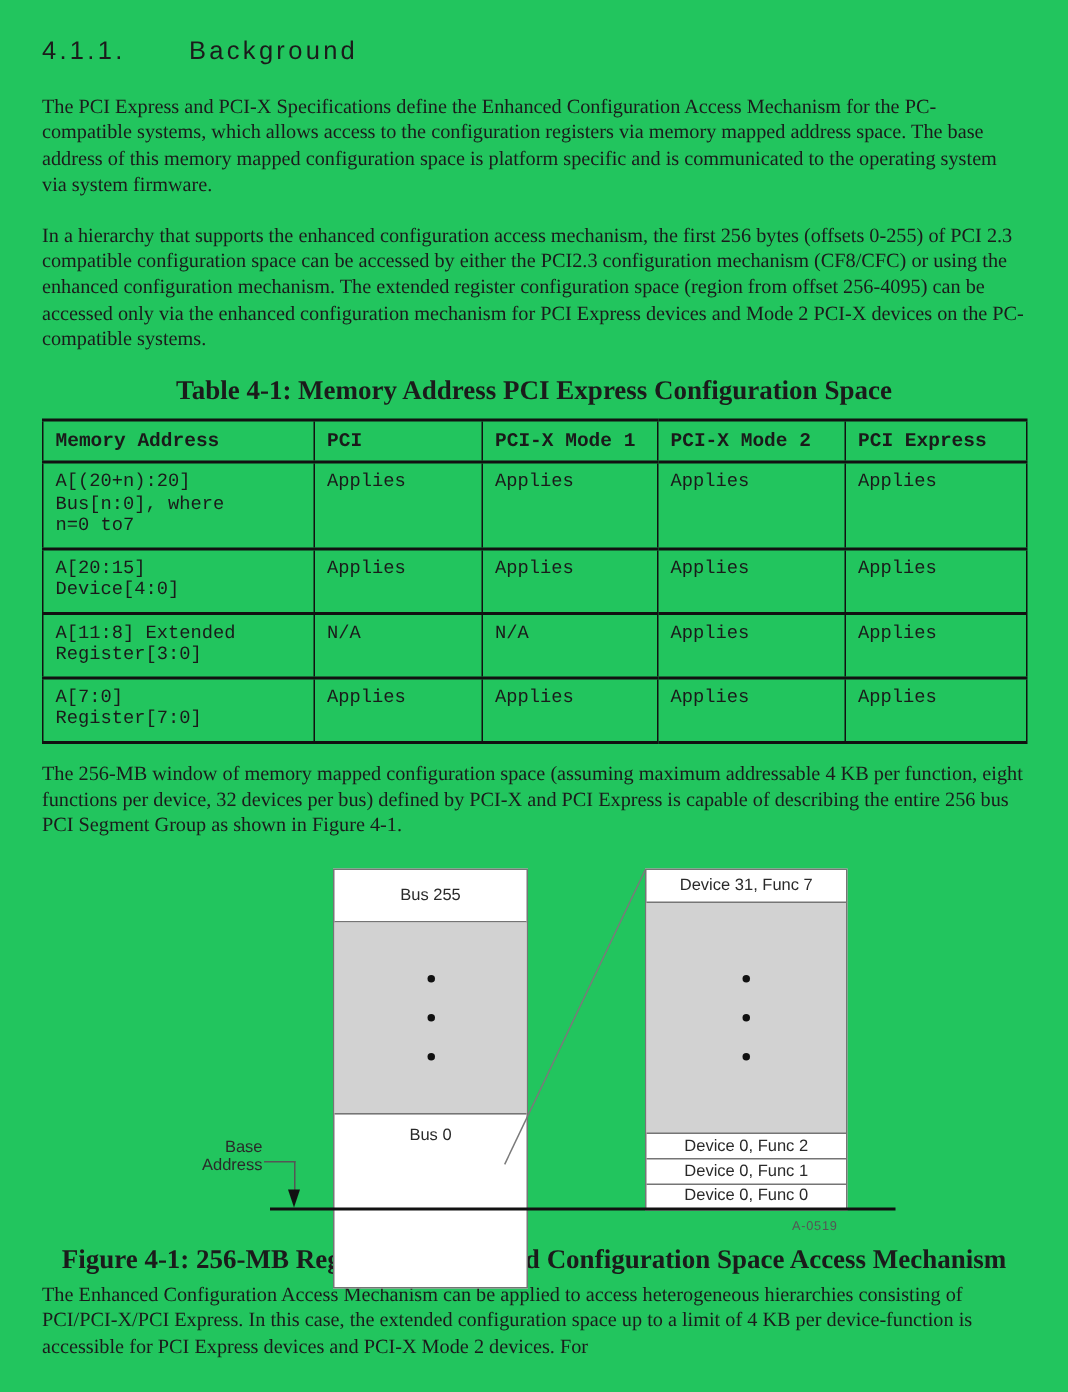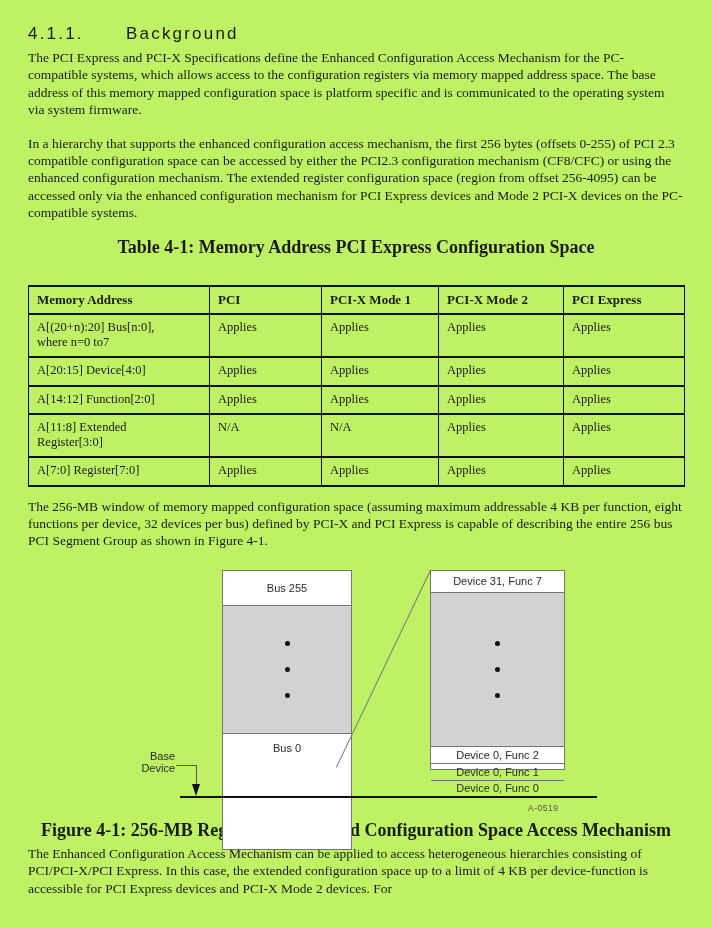--- a/index.html
+++ b/index.html
@@ -1,19 +1,19 @@
 <!DOCTYPE html>
 <html><head>
 <meta charset="utf-8">
 <style>
   html,body{margin:0;padding:0;background:#ffffff;}
   .page{
     position:relative;
     width:712px;height:928px;
-    background:#bef264;
+    background:#22c55e;
     box-sizing:border-box;
     padding:24px 28px 0 28px;
     font-family:"Liberation Serif", serif;
     color:#1b1b1b;
     overflow:hidden;
   }
   
   .heading{
     margin:0;
     font-family:"Liberation Sans", sans-serif;
@@ -25,42 +25,42 @@
   }
   .sec-num{display:inline-block;width:98px;}
   
   .body{
     margin:0;
     width:656px;
     font-size:13.5px;
     line-height:17.4px;
     color:#1b1b1b;
   }
-  .p1{margin-top:3px;}
+  .p1{margin-top:16px;}
   .p2{margin-top:16px;}
   .p3{margin-top:11px;}
   .p4{margin-top:6px;}
   
   .caption{
     margin:0;
     width:656px;
     text-align:center;
     font-weight:bold;
     font-size:18px;
     line-height:18px;
   }
   .table-caption{margin-top:16px;}
   .figure-caption{margin-top:0;}
   
   table.cfg{
-    margin-top:29px;
+    margin-top:10px;
     border-collapse:collapse;
     table-layout:fixed;
     width:656px;
-    font-family:Liberation Serif, serif;
+    font-family:Liberation Mono, monospace;
     font-size:12.5px;
     color:#1a1a1a;
   }
   table.cfg th, table.cfg td{
     border:1px solid #111;
     border-top-width:2px;
     border-bottom-width:2px;
     text-align:left;
     vertical-align:top;
     padding:5px 8px 7px 8px;
@@ -158,27 +158,20 @@
         <td>Applies</td>
       </tr>
       <tr>
         <td class="c0">A[20:15] Device[4:0]</td>
         <td>Applies</td>
         <td>Applies</td>
         <td>Applies</td>
         <td>Applies</td>
       </tr>
       <tr>
-        <td class="c0">A[14:12] Function[2:0]</td>
-        <td>Applies</td>
-        <td>Applies</td>
-        <td>Applies</td>
-        <td>Applies</td>
-      </tr>
-      <tr>
         <td class="c0">A[11:8] Extended Register[3:0]</td>
         <td>N/A</td>
         <td>N/A</td>
         <td>Applies</td>
         <td>Applies</td>
       </tr>
       <tr>
         <td class="c0">A[7:0] Register[7:0]</td>
         <td>Applies</td>
         <td>Applies</td>
@@ -201,21 +194,21 @@
         <div class="dot"></div>
         <div class="dot"></div>
       </div>
       <div class="stackrow" style="height:30px;line-height:29px;">
         <span>Bus 0</span>
       </div>
     </div>
 
     <div class="diag"></div>
 
-    <div class="stackbox" style="left:402px;top:7px;width:135px;height:200px;">
+    <div class="stackbox" style="left:402px;top:7px;width:135px;height:228px;">
       <div class="stackrow b-bot" style="height:22px;line-height:21px;">
         <span>Device 31, Func 7</span>
       </div>
       <div class="stackrow b-bot grayfill" style="height:154px;">
         <div class="dot"></div>
         <div class="dot"></div>
         <div class="dot"></div>
       </div>
       <div class="stackrow b-bot" style="height:17px;line-height:16px;">
         <span>Device 0, Func 2</span>
@@ -223,21 +216,21 @@
       <div class="stackrow b-bot" style="height:17px;line-height:16px;">
         <span>Device 0, Func 1</span>
       </div>
       <div class="stackrow" style="height:16px;line-height:15px;">
         <span>Device 0, Func 0</span>
       </div>
     </div>
 
     <div class="base-label">
       <div>Base</div>
-      <div>Device</div>
+      <div>Address</div>
     </div>
     <div class="leader-h"></div>
     <div class="leader-v"></div>
     <div class="arrow-down"></div>
 
     <div class="baseline"></div>
 
     <div class="artid">A-0519</div>
   </div>
 

